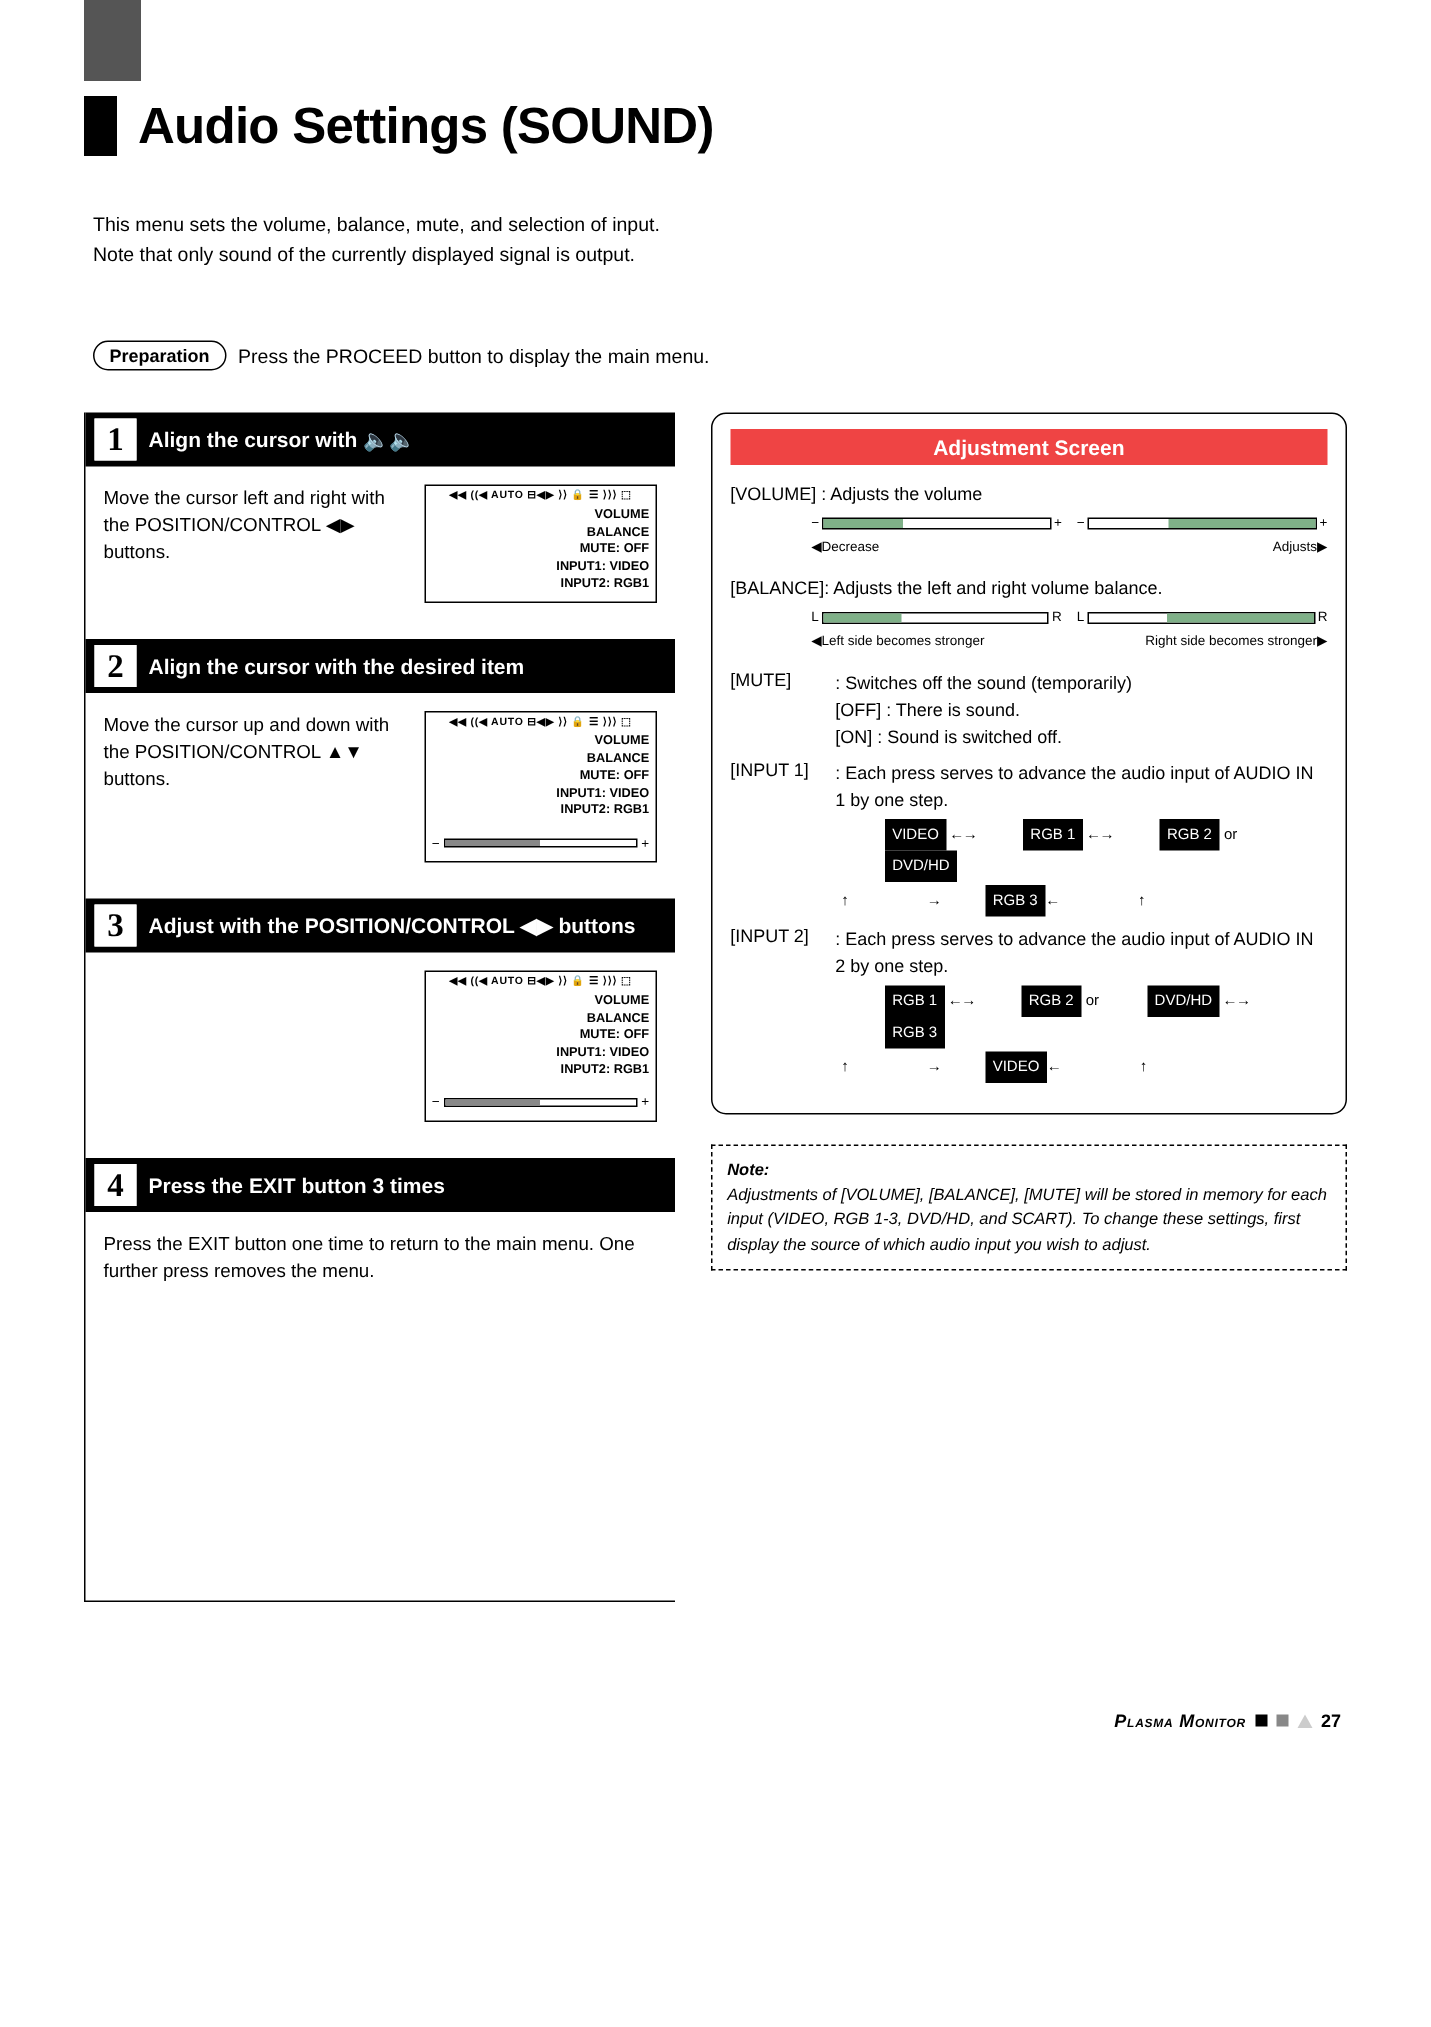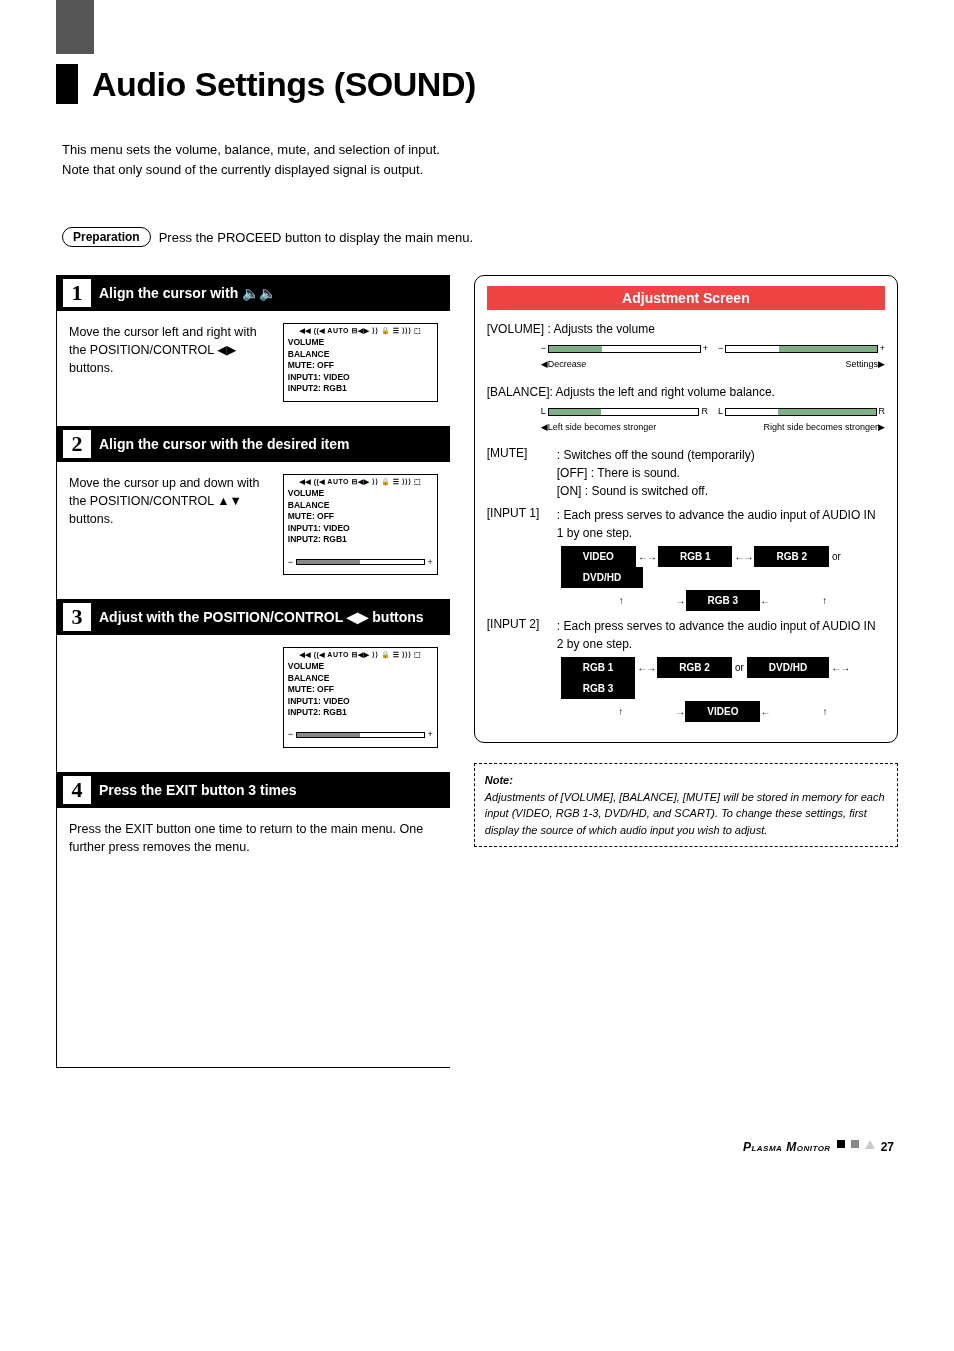--- a/index.html
+++ b/index.html
@@ -18,21 +18,21 @@
 
   .step-header { background: #000; color: #fff; display: flex; align-items: center; padding: 4px 6px 4px 0; margin-bottom: 12px; }
   .step-num { background: #fff; color: #000; border: 2px solid #fff; font-weight: 900; font-size: 22px; width: 28px; height: 28px; display: flex; align-items: center; justify-content: center; margin: 0 8px 0 6px; font-family: Georgia, serif; }
   .step-title { font-weight: 900; font-size: 14px; }
   .step-title .sym { font-family: Arial; }
 
   .step-body { display: flex; padding: 0 12px 24px 12px; gap: 20px; }
   .step-text { flex: 1; line-height: 1.45; font-size: 12.5px; }
   .osd { width: 155px; border: 1px solid #000; font-size: 8.5px; font-weight: bold; font-family: Arial, sans-serif; padding: 2px 4px 6px 4px; line-height: 1.35; }
   .osd-icons { font-size: 7px; letter-spacing: .5px; margin-bottom: 2px; text-align: center; }
-  .osd-row { display: flex; justify-content: flex-start; }
+  .osd-row { display: flex; justify-content: flex-end; }
   .osd-row .lbl { }
   .osd-row .val { }
   .osd-slider { margin-top: 10px; display: flex; align-items: center; font-size: 9px; font-weight: normal; }
   .osd-slider .track { flex: 1; height: 6px; border: 1px solid #000; margin: 0 3px; display: flex; }
   .osd-slider .fill { background: #888; height: 100%; width: 50%; }
 
   .exit-body { padding: 0 12px 210px 12px; line-height: 1.5; font-size: 12.5px; }
 
   
   .adj-box { border: 1px solid #000; border-radius: 10px; padding: 10px 12px 14px 12px; margin-bottom: 20px; }
@@ -46,29 +46,29 @@
   .bar-subs { display: flex; margin-left: 54px; font-size: 9px; gap: 10px; }
   .bar-subs span { flex: 1; }
   .bar-subs .r { text-align: right; }
   .tri { font-size: 10px; }
 
   .item-row { display: flex; gap: 8px; margin-bottom: 6px; font-size: 12px; }
   .item-key { min-width: 62px; }
   .item-val { flex: 1; line-height: 1.5; }
 
   .input-flow { margin: 4px 0 0 4px; line-height: 1.9; font-size: 11px; position: relative; }
-  .tag { background: #000; color: #fff; padding: 1px 22px; font-size: 10px; font-weight: bold; display: inline-block; }
+  .tag { background: #000; color: #fff; padding: 1px 5px; font-size: 10px; font-weight: normal; display: inline-block; margin-left: 29px; }
   .arr2 { margin: 0 2px; font-size: 10px; letter-spacing: -1px; }
   .or { font-size: 10px; margin: 0 3px; }
-  .loop-row2 { text-align: center; margin-top: 2px; }
+  .loop-row2 { margin-top: 2px; }
 
   .note-box { border: 1px dashed #000; padding: 8px 10px; font-size: 11px; font-style: italic; line-height: 1.5; }
   .note-box .nt { font-weight: bold; font-style: italic; }
 
-  .footer { display: flex; justify-content: flex-end; margin-top: 72px; margin-right: 4px; font-size: 12px; gap: 6px; }
+  .footer { display: flex; justify-content: flex-end; align-items: center; margin-top: 72px; margin-right: 4px; font-size: 12px; gap: 6px; }
   .footer .pm { font-variant: small-caps; font-weight: bold; font-style: italic; letter-spacing: 0.5px; }
   .footer .sq { width: 8px; height: 8px; background: #000; display: inline-block; }
   .footer .sq.g { background: #888; }
   .footer .tri { width: 0; height: 0; border-left: 5px solid transparent; border-right: 5px solid transparent; border-bottom: 9px solid #ccc; display: inline-block; }
   .footer .pg { font-weight: bold; }
 </style>
 </head>
 <body>
 
 <div class="page">
@@ -205,21 +205,21 @@
           <div class="bar-row">
             <div class="bar">−<span class="track">
                   <span class="fill-l"></span>
                 </span>+</div>
             <div class="bar">−<span class="track">
                   <span class="fill-r"></span>
                 </span>+</div>
           </div>
           <div class="bar-subs">
             <span>◀Decrease</span>
-            <span class="r">Settings▶</span>
+            <span class="r">Adjusts▶</span>
           </div>
         </div>
 
         <div class="adj-section">
           <div>[BALANCE]: Adjusts the left and right volume balance.</div>
           <div class="bar-row">
             <div class="bar">L<span class="track">
                   <span class="fill-l"></span>
                 </span>R</div>
             <div class="bar">L<span class="track">

